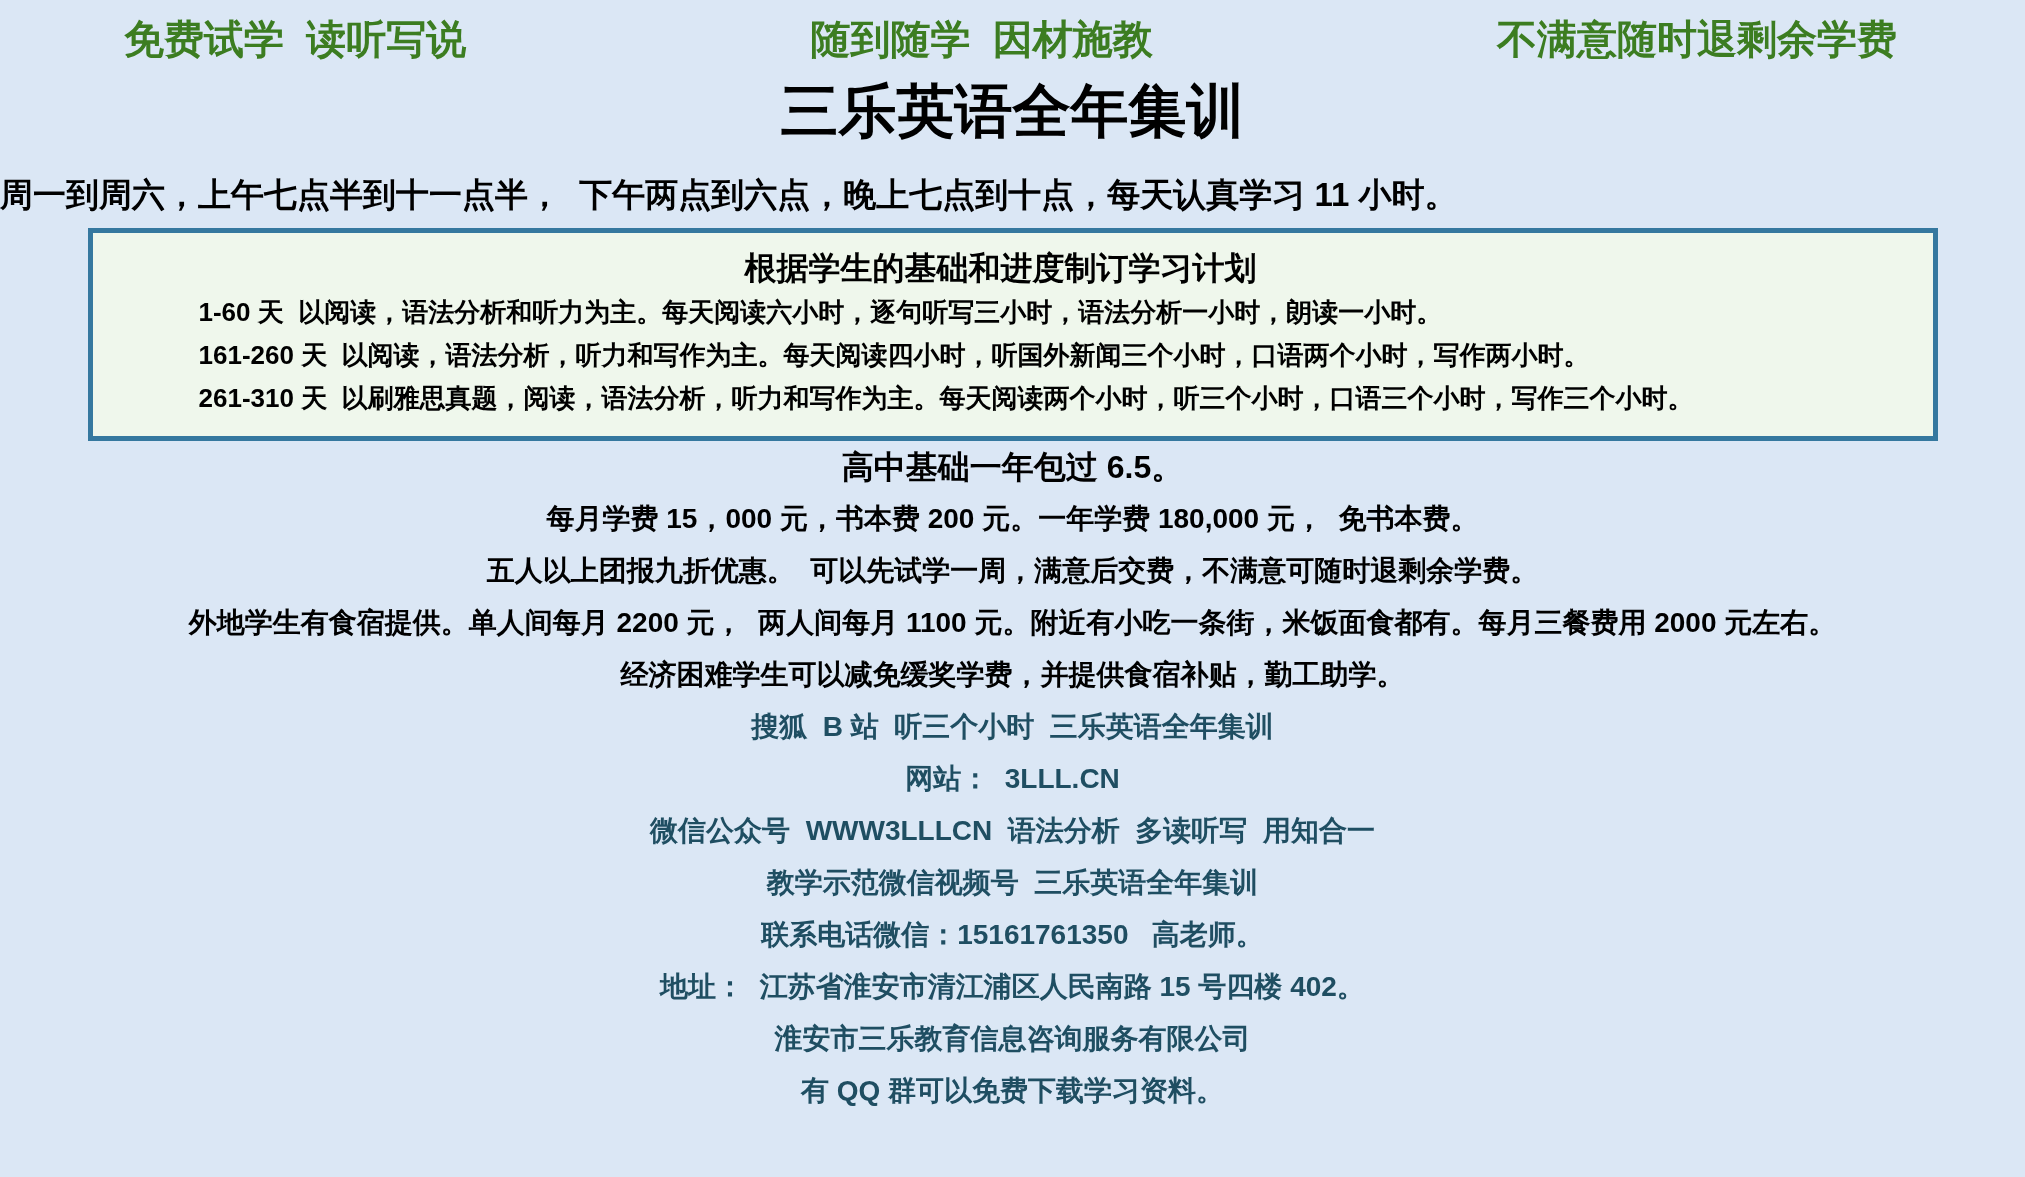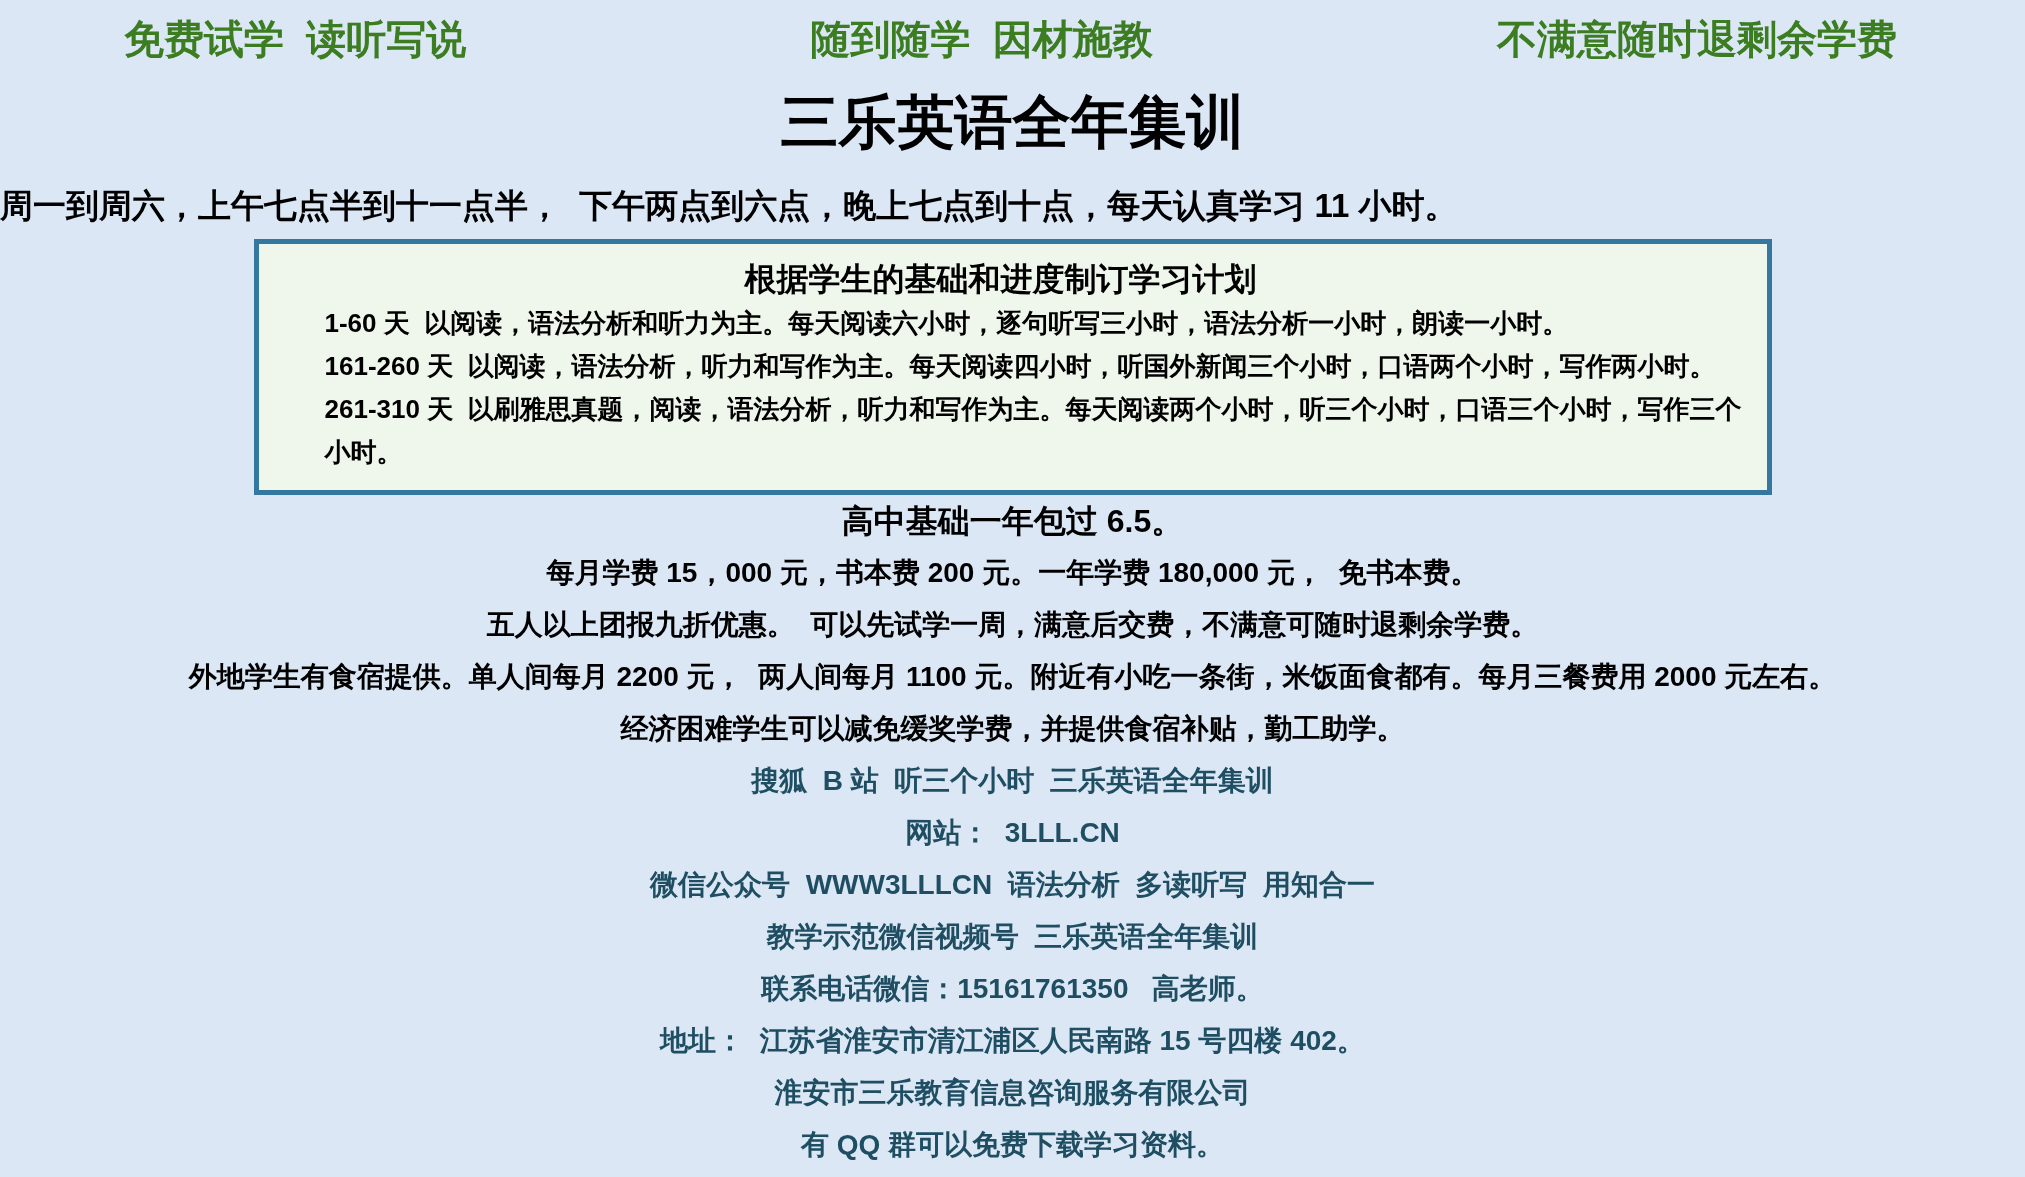--- a/index.html
+++ b/index.html
@@ -28,48 +28,49 @@
     padding: 14px 128px 0 124px;
     color: var(--slogan-green);
     font-size: 40px;
     line-height: 50px;
   }
   .slogan { white-space: pre-wrap; }
   .title {
     text-align: center;
     font-size: 58px;
     line-height: 70px;
-    margin-top: 23px;
+    margin-top: 12px;
   }
   .schedule {
     text-align: left;
     font-size: 33px;
     line-height: 34px;
     margin-top: 32px;
     white-space: pre-wrap;
   }
   .plan-box {
-    width: 1518px;
+    width: 1850px;
     margin: 16px auto 0 auto;
     background: var(--box-background);
     border: 5px solid var(--box-border);
     padding: 12px 24px 16px 0;
   }
   .plan-heading {
     text-align: center;
     font-size: 32px;
     line-height: 46px;
   }
   .plan-items {
     padding-left: 66px;
     font-size: 26px;
   }
   .plan-item {
     line-height: 43px;
     white-space: pre-wrap;
+    margin-left: 40px;
   }
   .lines {
     text-align: center;
     margin-top: 0;
     font-size: 28px;
   }
   .line {
     line-height: 52px;
     white-space: pre-wrap;
   }

